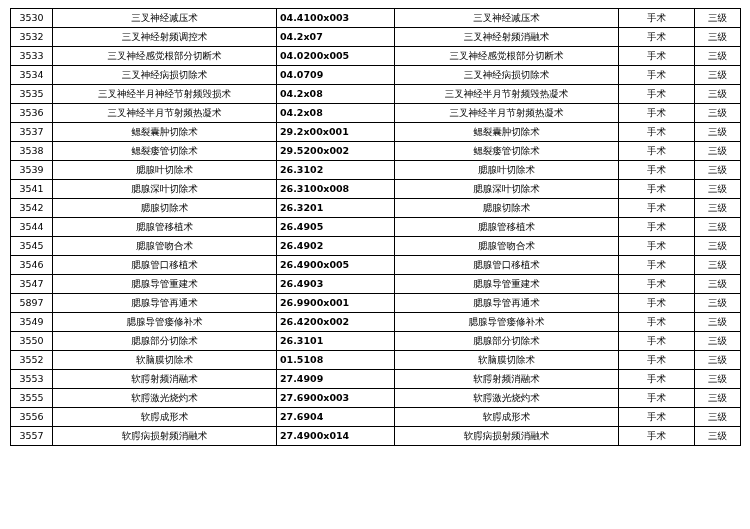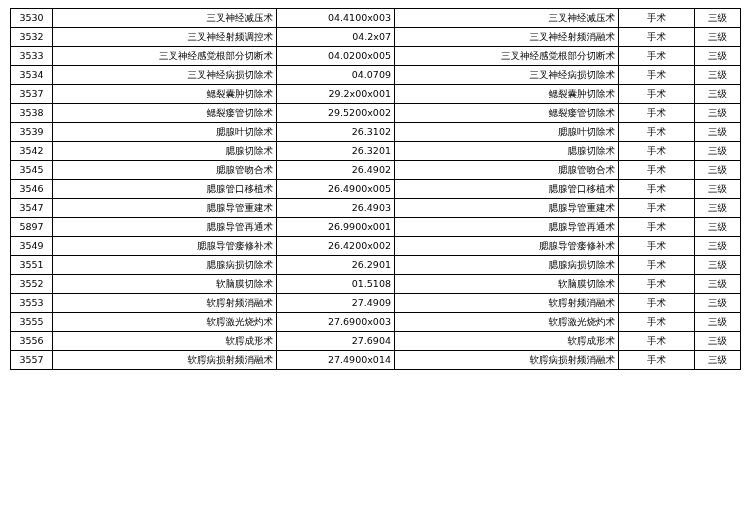--- a/index.html
+++ b/index.html
@@ -37,22 +37,22 @@
 
   table.codes td {
     border: 1px solid #000000;
     height: 18px;
     padding: 0 3px;
     vertical-align: middle;
     white-space: nowrap;
     overflow: hidden;
   }
   td.num   { text-align: center; }
-  td.txt   { text-align: right; }
-  td.code  { text-align: right; }
+  td.txt   { text-align: center; }
+  td.code  { text-align: left; font-weight: bold; }
   td.ctr   { text-align: center; }
 </style>
 </head>
 <body>
 
 <div class="page">
   <table class="codes">
     <colgroup>
       <col class="c-id">
       <col class="c-name">
@@ -88,20 +88,36 @@
         </tr>
         <tr>
           <td class="num">3534</td>
           <td class="txt">三叉神经病损切除术</td>
           <td class="code">04.0709</td>
           <td class="txt">三叉神经病损切除术</td>
           <td class="ctr">手术</td>
           <td class="ctr">三级</td>
         </tr>
         <tr>
+          <td class="num">3535</td>
+          <td class="txt">三叉神经半月神经节射频毁损术</td>
+          <td class="code">04.2x08</td>
+          <td class="txt">三叉神经半月节射频毁热凝术</td>
+          <td class="ctr">手术</td>
+          <td class="ctr">三级</td>
+        </tr>
+        <tr>
+          <td class="num">3536</td>
+          <td class="txt">三叉神经半月节射频热凝术</td>
+          <td class="code">04.2x08</td>
+          <td class="txt">三叉神经半月节射频热凝术</td>
+          <td class="ctr">手术</td>
+          <td class="ctr">三级</td>
+        </tr>
+        <tr>
           <td class="num">3537</td>
           <td class="txt">鳃裂囊肿切除术</td>
           <td class="code">29.2x00x001</td>
           <td class="txt">鳃裂囊肿切除术</td>
           <td class="ctr">手术</td>
           <td class="ctr">三级</td>
         </tr>
         <tr>
           <td class="num">3538</td>
           <td class="txt">鳃裂瘘管切除术</td>
@@ -112,28 +128,44 @@
         </tr>
         <tr>
           <td class="num">3539</td>
           <td class="txt">腮腺叶切除术</td>
           <td class="code">26.3102</td>
           <td class="txt">腮腺叶切除术</td>
           <td class="ctr">手术</td>
           <td class="ctr">三级</td>
         </tr>
         <tr>
+          <td class="num">3541</td>
+          <td class="txt">腮腺深叶切除术</td>
+          <td class="code">26.3100x008</td>
+          <td class="txt">腮腺深叶切除术</td>
+          <td class="ctr">手术</td>
+          <td class="ctr">三级</td>
+        </tr>
+        <tr>
           <td class="num">3542</td>
           <td class="txt">腮腺切除术</td>
           <td class="code">26.3201</td>
           <td class="txt">腮腺切除术</td>
           <td class="ctr">手术</td>
           <td class="ctr">三级</td>
         </tr>
         <tr>
+          <td class="num">3544</td>
+          <td class="txt">腮腺管移植术</td>
+          <td class="code">26.4905</td>
+          <td class="txt">腮腺管移植术</td>
+          <td class="ctr">手术</td>
+          <td class="ctr">三级</td>
+        </tr>
+        <tr>
           <td class="num">3545</td>
           <td class="txt">腮腺管吻合术</td>
           <td class="code">26.4902</td>
           <td class="txt">腮腺管吻合术</td>
           <td class="ctr">手术</td>
           <td class="ctr">三级</td>
         </tr>
         <tr>
           <td class="num">3546</td>
           <td class="txt">腮腺管口移植术</td>
@@ -160,24 +192,24 @@
         </tr>
         <tr>
           <td class="num">3549</td>
           <td class="txt">腮腺导管瘘修补术</td>
           <td class="code">26.4200x002</td>
           <td class="txt">腮腺导管瘘修补术</td>
           <td class="ctr">手术</td>
           <td class="ctr">三级</td>
         </tr>
         <tr>
-          <td class="num">3551</td>
-          <td class="txt">腮腺病损切除术</td>
-          <td class="code">26.2901</td>
-          <td class="txt">腮腺病损切除术</td>
+          <td class="num">3550</td>
+          <td class="txt">腮腺部分切除术</td>
+          <td class="code">26.3101</td>
+          <td class="txt">腮腺部分切除术</td>
           <td class="ctr">手术</td>
           <td class="ctr">三级</td>
         </tr>
         <tr>
           <td class="num">3552</td>
           <td class="txt">软脑膜切除术</td>
           <td class="code">01.5108</td>
           <td class="txt">软脑膜切除术</td>
           <td class="ctr">手术</td>
           <td class="ctr">三级</td>

